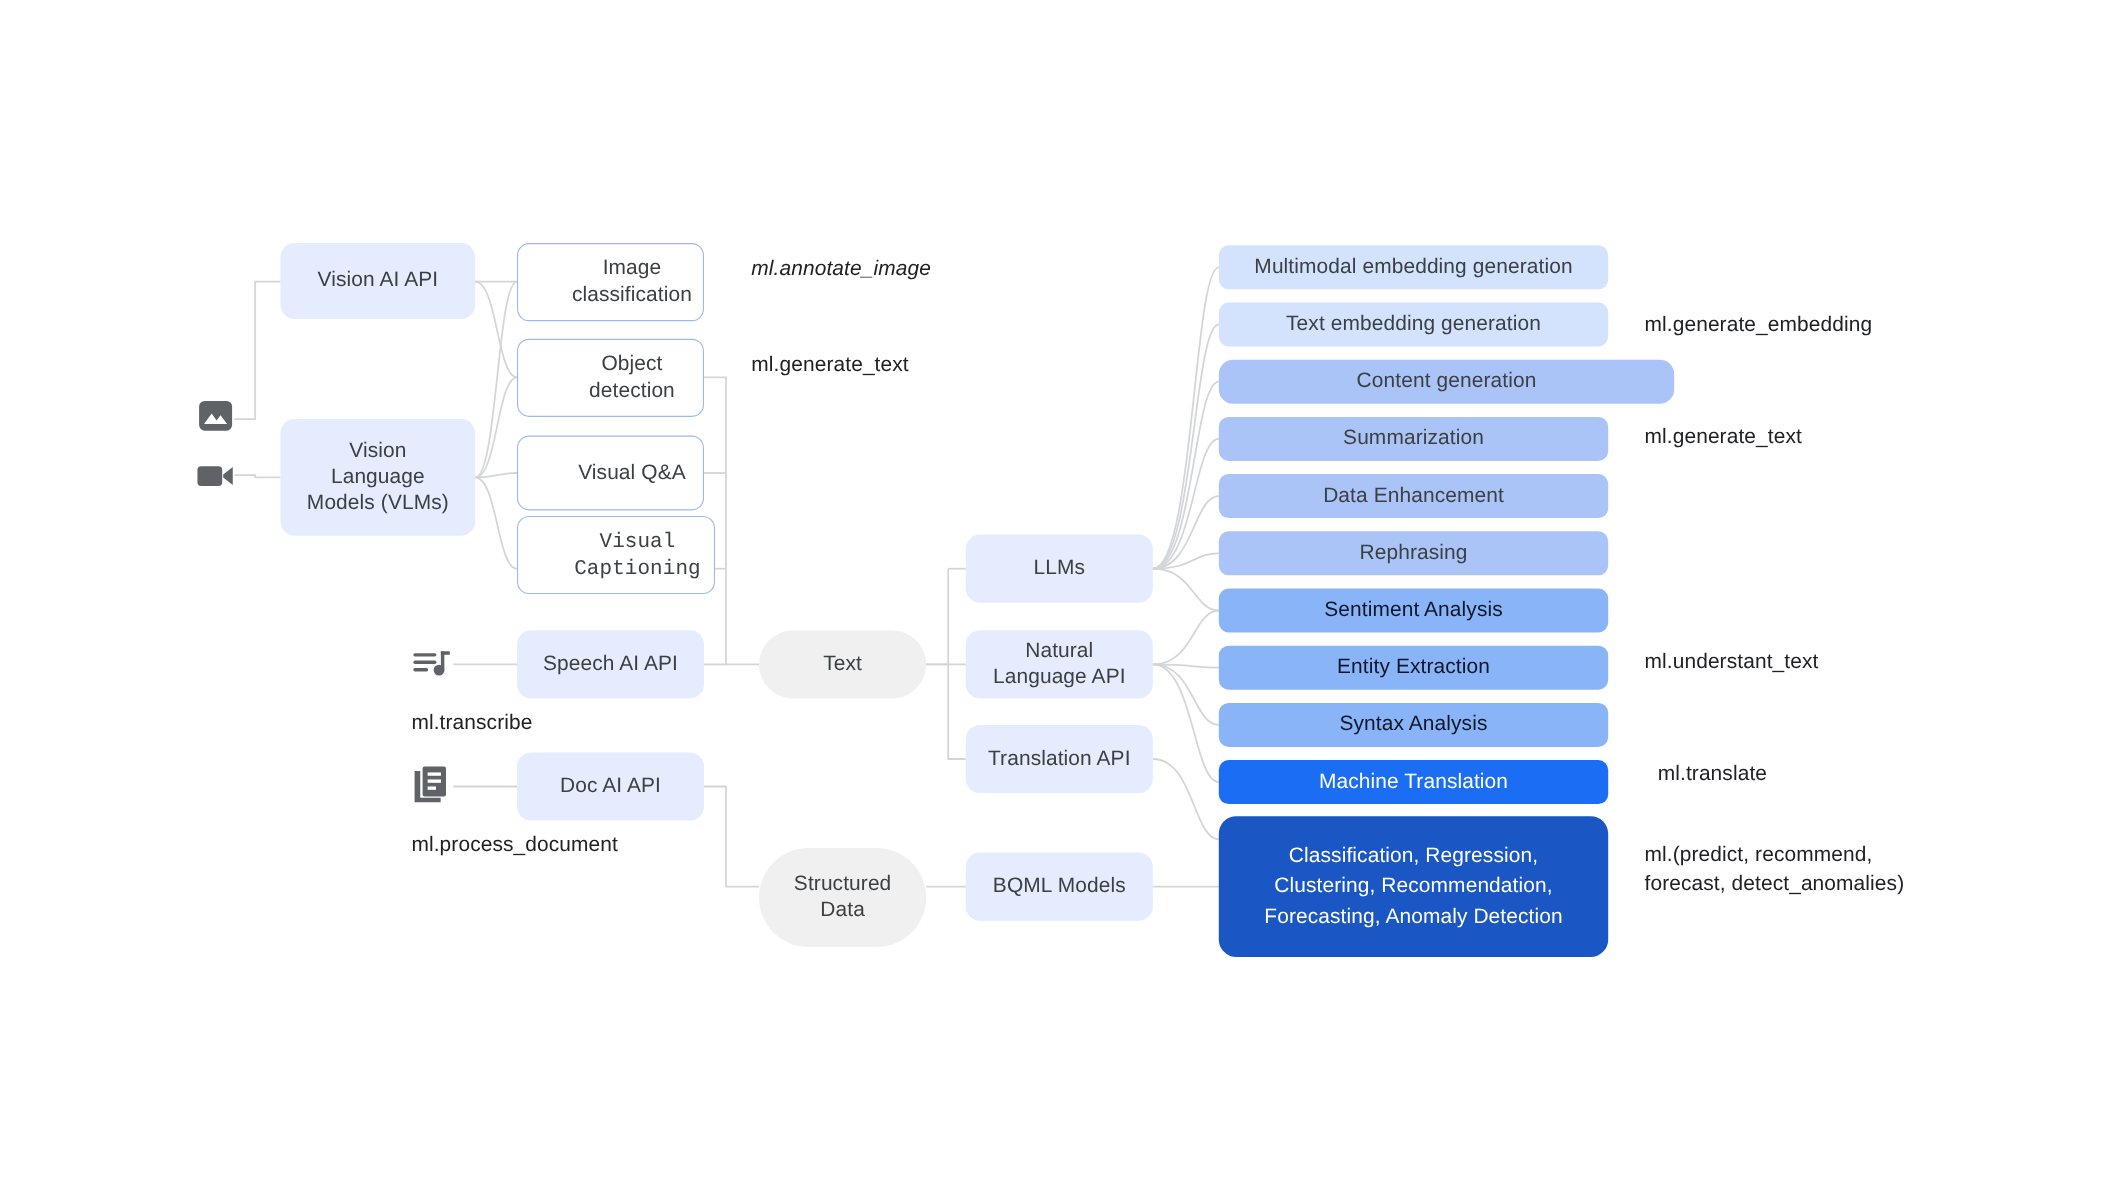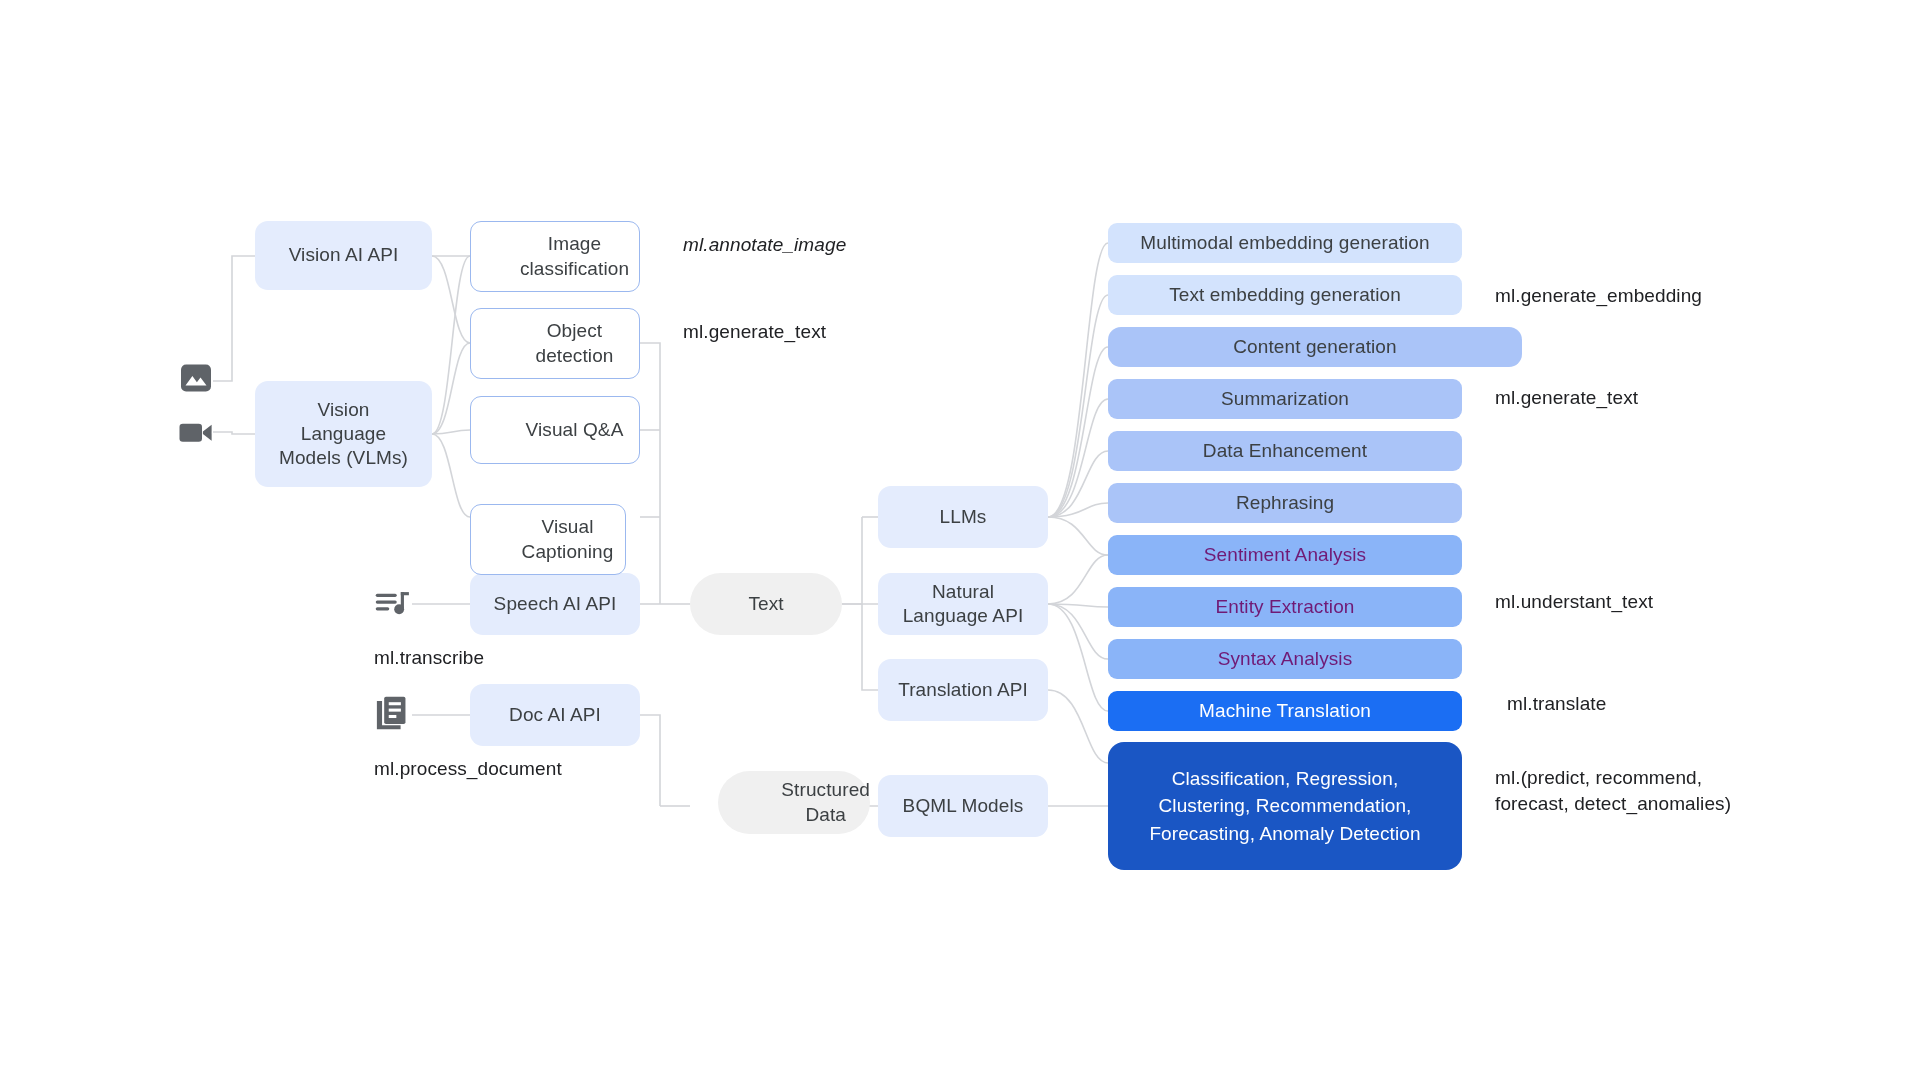--- a/index.html
+++ b/index.html
@@ -64,21 +64,21 @@
     display: flex;
     align-items: center;
     justify-content: center;
     border-radius: 9px;
     font-size: 19px;
     letter-spacing: 0.1px;
     text-align: center;
   }
   .cap-l1 { background: #d3e3fd; color: #3c4043; text-align: right; }
   .cap-l2 { background: #aac4f8; color: #3c4043; }
-  .cap-l3 { background: #8ab4f8; color: #701a75; }
+  .cap-l3 { background: #8ab4f8; color: #0f172a; }
   .cap-l4 { background: #1b6ef3; color: #ffffff; }
   .cap-l5 {
     background: #1a56c4;
     color: #ffffff;
     border-radius: 16px;
     line-height: 1.45;
   }
   .anno {
     position: absolute;
     font-size: 19px;
@@ -207,29 +207,29 @@
     <span style="white-space:pre-line;">Image
 classification</span>
   </div>
   <div class="node n-outline" style="left:470px; top:396px; width:170px; height:68px;">
     <span style="white-space:pre-line;">Visual Q&amp;A</span>
   </div>
   <div class="node n-outline" style="left:470px; top:308px; width:170px; height:71px;">
     <span style="white-space:pre-line;">Object
 detection</span>
   </div>
-  <div class="node n-outline" style="left:470px; top:504px; width:156px; height:71px;">
+  <div class="node n-outline" style="left:470px; top:469px; width:180px; height:71px;font-family:Liberation Mono, monospace;">
     <span style="white-space:pre-line;">Visual
 Captioning</span>
   </div>
 
   <div class="node n-pill" style="left:690px; top:573px; width:152px; height:62px;">
     <span>Text</span>
   </div>
-  <div class="node n-pill" style="left:718px; top:771px; width:152px; height:63px;justify-content:flex-end;">
+  <div class="node n-pill" style="left:690px; top:771px; width:152px; height:90px;">
     <span style="white-space:pre-line;">Structured
 Data</span>
   </div>
 
   <div class="node n-lightblue" style="left:878px; top:486px; width:170px; height:62px;">
     <span>LLMs</span>
   </div>
   <div class="node n-lightblue" style="left:878px; top:573px; width:170px; height:62px;">
     <span style="white-space:pre-line;">Natural
 Language API</span>

